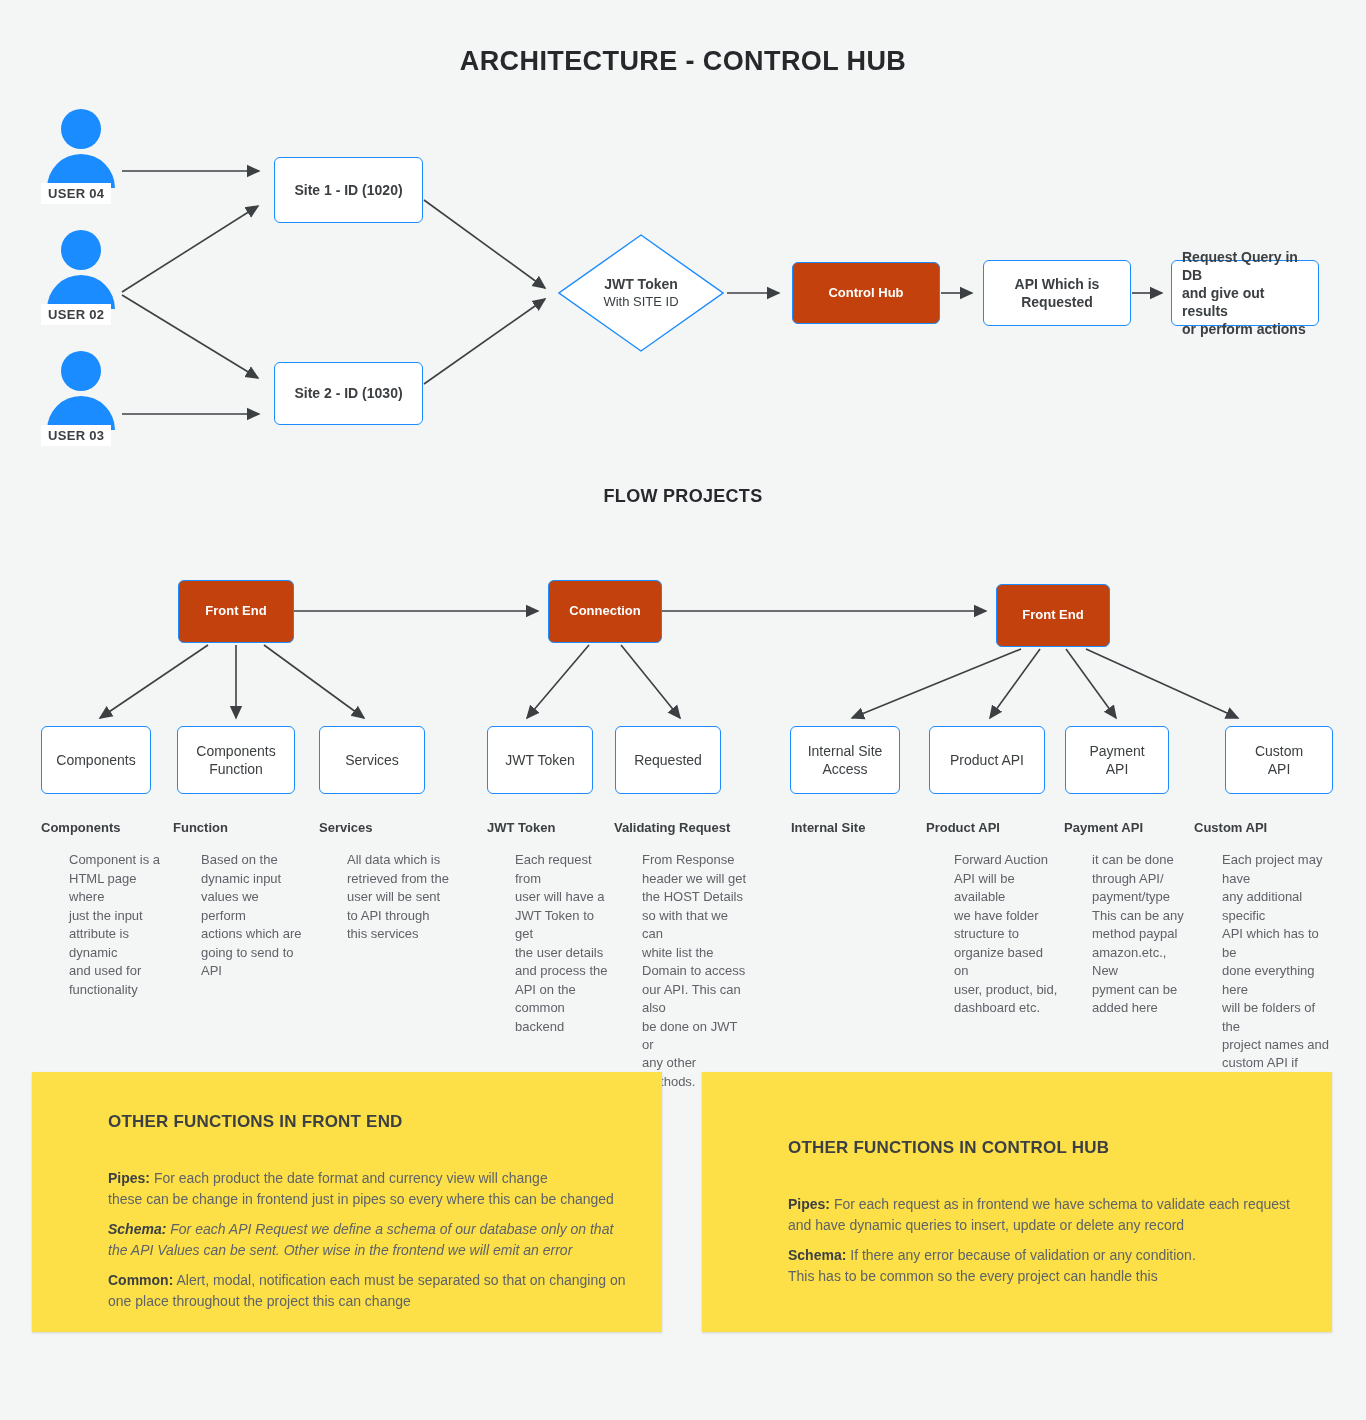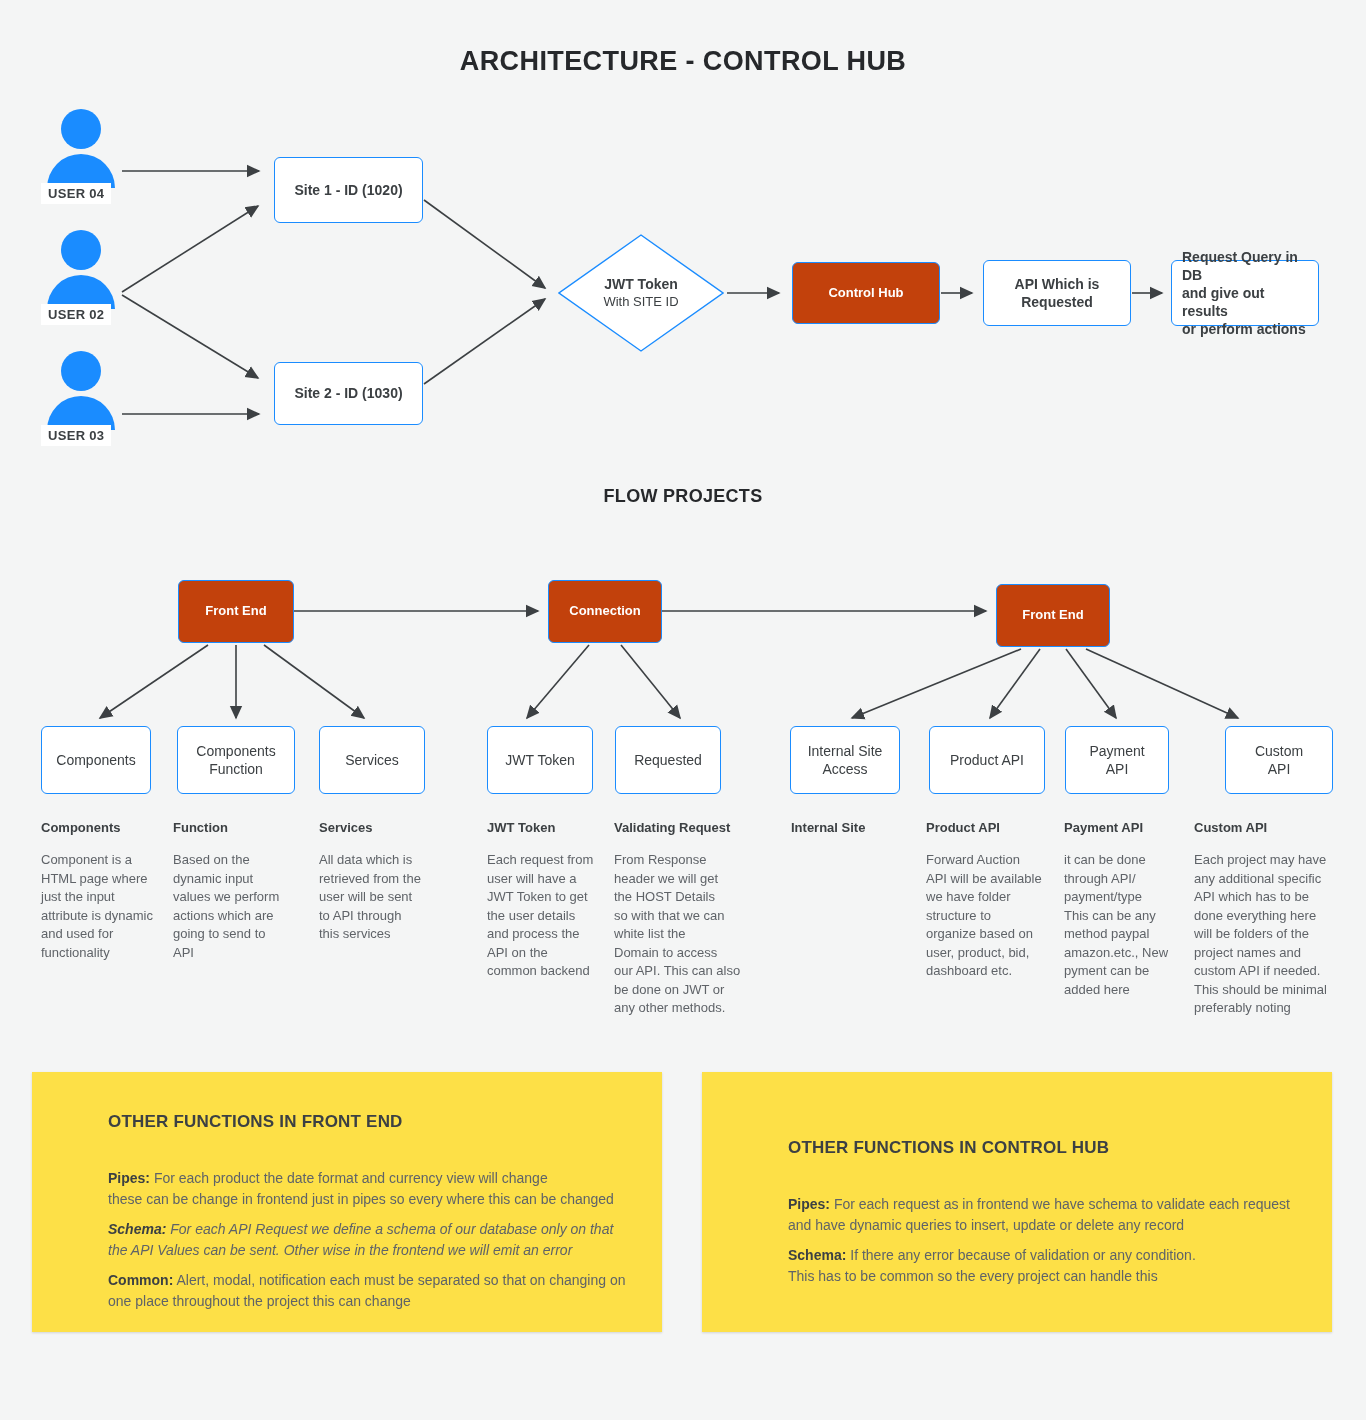--- a/index.html
+++ b/index.html
@@ -158,20 +158,21 @@
     color: #5f6368;
   }
   .desc .dhead {
     font-weight: bold;
     color: #3c4043;
     font-size: 13px;
     margin-bottom: 14px;
   }
   .desc .dbody {
     white-space: pre-line;
+    margin-left: 28px;
   }
 
   
   .card {
     position: absolute;
     background: #fde047;
     box-shadow: 0 1px 2px rgba(60,64,67,0.18);
     box-sizing: border-box;
   }
   .card .ctitle {

